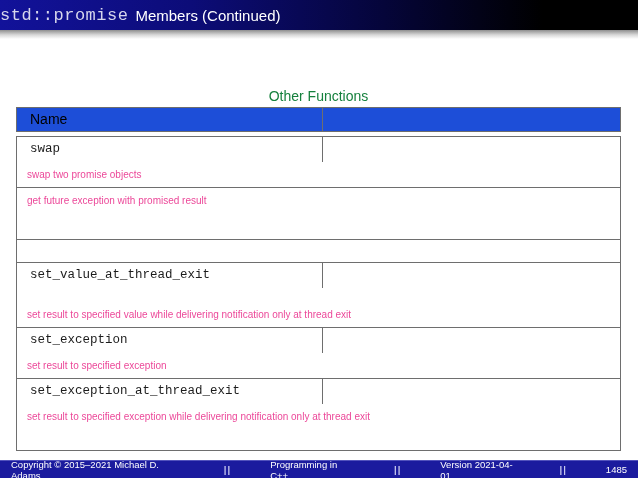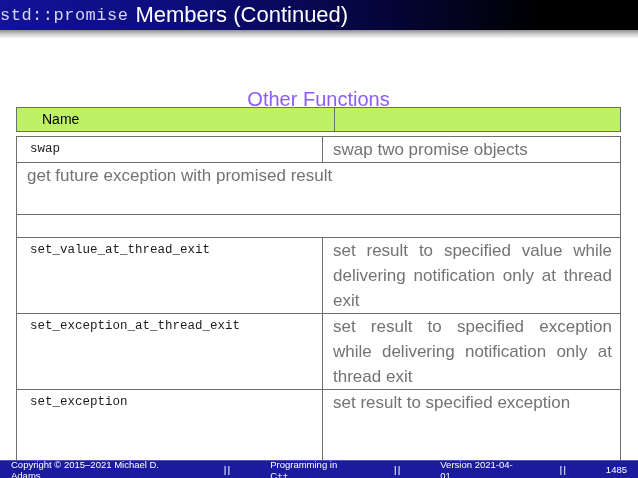--- a/index.html
+++ b/index.html
@@ -27,73 +27,73 @@
     box-sizing: border-box;
   }
   .titlebar .code {
     font-family: "Liberation Mono", "DejaVu Sans Mono", monospace;
     color: #d6d6ec;
     font-size: 17px;
     letter-spacing: 0.5px;
   }
   .titlebar .rest {
     color: #ffffff;
-    font-size: 22px;
+    font-size: 15px;
     margin-left: 7px;
   }
   .titlebar-shadow {
     position: absolute;
     top: 30px; left: 0;
     width: 638px;
     height: 9px;
     background: linear-gradient(to bottom, #8f8f8f 0%, #d9d9d9 55%, #ffffff 100%);
   }
 
   
   .table-caption {
     position: absolute;
     top: 88px;
     left: 16px;
     width: 605px;
     text-align: center;
-    font-size: 20px;
-    color: #8b5cf6;
+    font-size: 14px;
+    color: #15803d;
   }
   .tbl-header {
     position: absolute;
     top: 107px;
     left: 16px;
     width: 605px;
     height: 25px;
     border: 1px solid #6e6e6e;
     box-sizing: border-box;
     display: flex;
-    background: #bef264;
-    padding-left: 12px;
+    background: #1d4ed8;
   }
   .tbl-body {
     position: absolute;
     top: 136px;
     left: 16px;
     width: 605px;
     border: 1px solid #6e6e6e;
     box-sizing: border-box;
     background: #ffffff;
   }
   .tbl-row {
     display: flex;
     align-items: stretch;
+    flex-direction: column;
   }
   .tbl-row + .tbl-row {
     border-top: 1px solid #6e6e6e;
   }
   .tbl-row:nth-child(1) { min-height: 23px; }
   .tbl-row:nth-child(2) { min-height: 51px; }
   .tbl-row:nth-child(3) { min-height: 22px; }
-  .tbl-row:nth-child(4) { min-height: 51px; }
+  .tbl-row:nth-child(4) { min-height: 51px; gap: 14px; }
   .tbl-row:nth-child(5) { min-height: 22px; }
   .tbl-row:nth-child(6) { min-height: 71px; }
 
   .cell-name {
     width: 306px;
     box-sizing: border-box;
     border-right: 1px solid #6e6e6e;
     padding: 0 6px 0 13px;
     flex-shrink: 0;
   }
@@ -109,23 +109,23 @@
     color: #000000;
   }
   .tbl-body .cell-name {
     font-family: "Liberation Mono", "DejaVu Sans Mono", monospace;
     font-size: 12.5px;
     line-height: 25px;
     color: #1c1c1c;
     white-space: nowrap;
   }
   .tbl-body .cell-desc {
-    font-size: 17px;
+    font-size: 10px;
     line-height: 25px;
-    color: #737373;
+    color: #ec4899;
     text-align: justify;
     hyphens: auto;
     -webkit-hyphens: auto;
   }
 
   
   .footbar {
     position: absolute;
     left: 0;
     bottom: 0;
@@ -179,27 +179,27 @@
 
     <div class="tbl-row">
     </div>
 
     <div class="tbl-row">
       <div class="cell-name">set_value_at_thread_exit</div>
       <div class="cell-desc">set result to specified value while delivering notification only at thread exit</div>
     </div>
 
     <div class="tbl-row">
+      <div class="cell-name">set_exception</div>
+      <div class="cell-desc">set result to specified exception</div>
+    </div>
+
+    <div class="tbl-row">
       <div class="cell-name">set_exception_at_thread_exit</div>
       <div class="cell-desc">set result to specified exception while delivering notification only at thread exit</div>
-    </div>
-
-    <div class="tbl-row">
-      <div class="cell-name">set_exception</div>
-      <div class="cell-desc">set result to specified exception</div>
     </div>
   </div>
 
 </main>
 
 <footer class="footbar">
   <span>Copyright © 2015–2021 Michael D. Adams</span>
   <span class="sep">||</span>
   <span>Programming in C++</span>
   <span class="sep">||</span>

